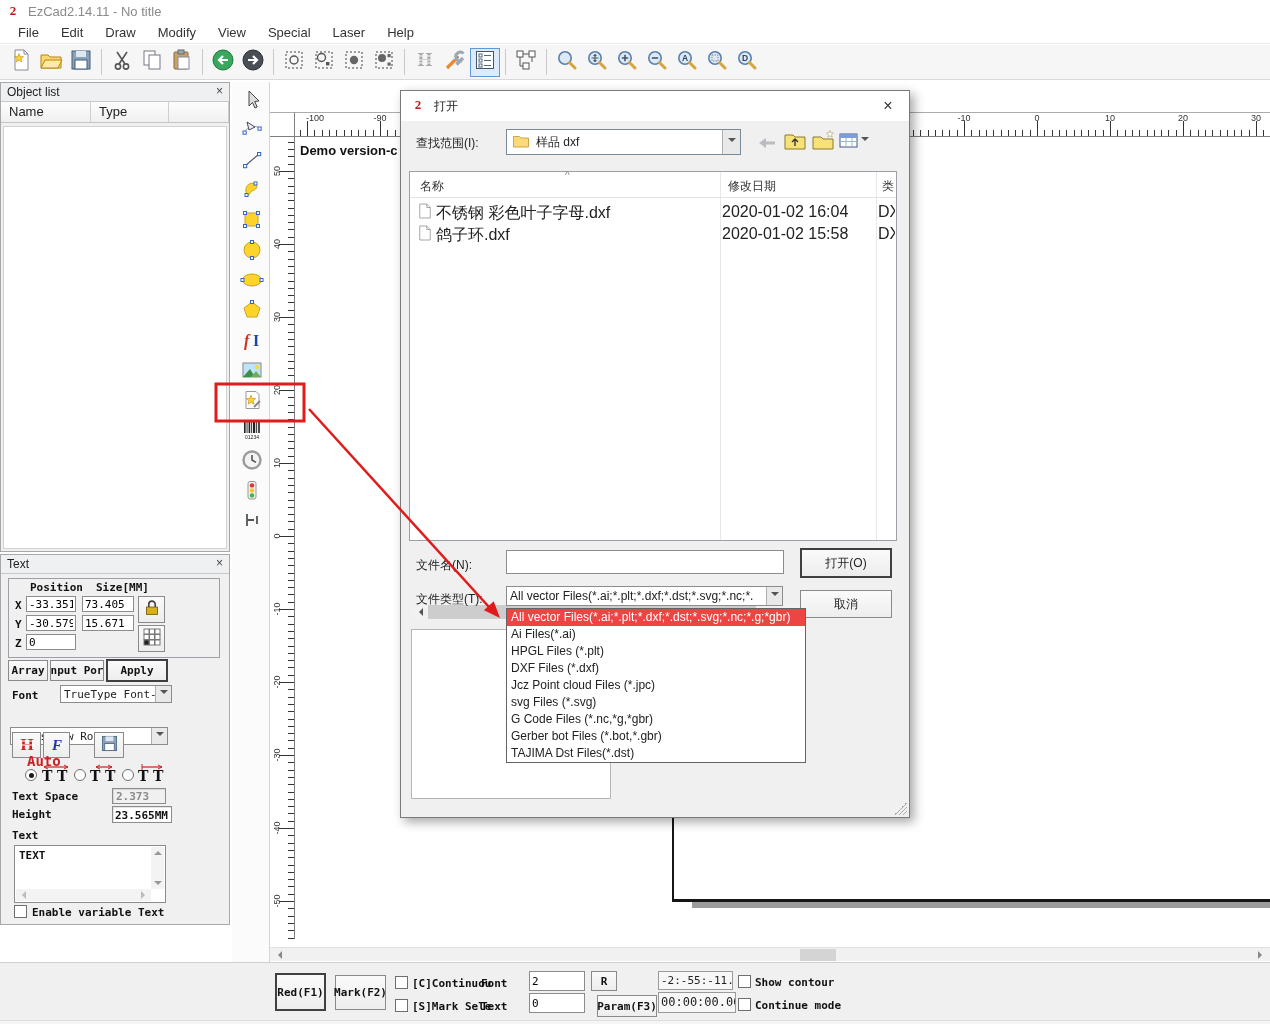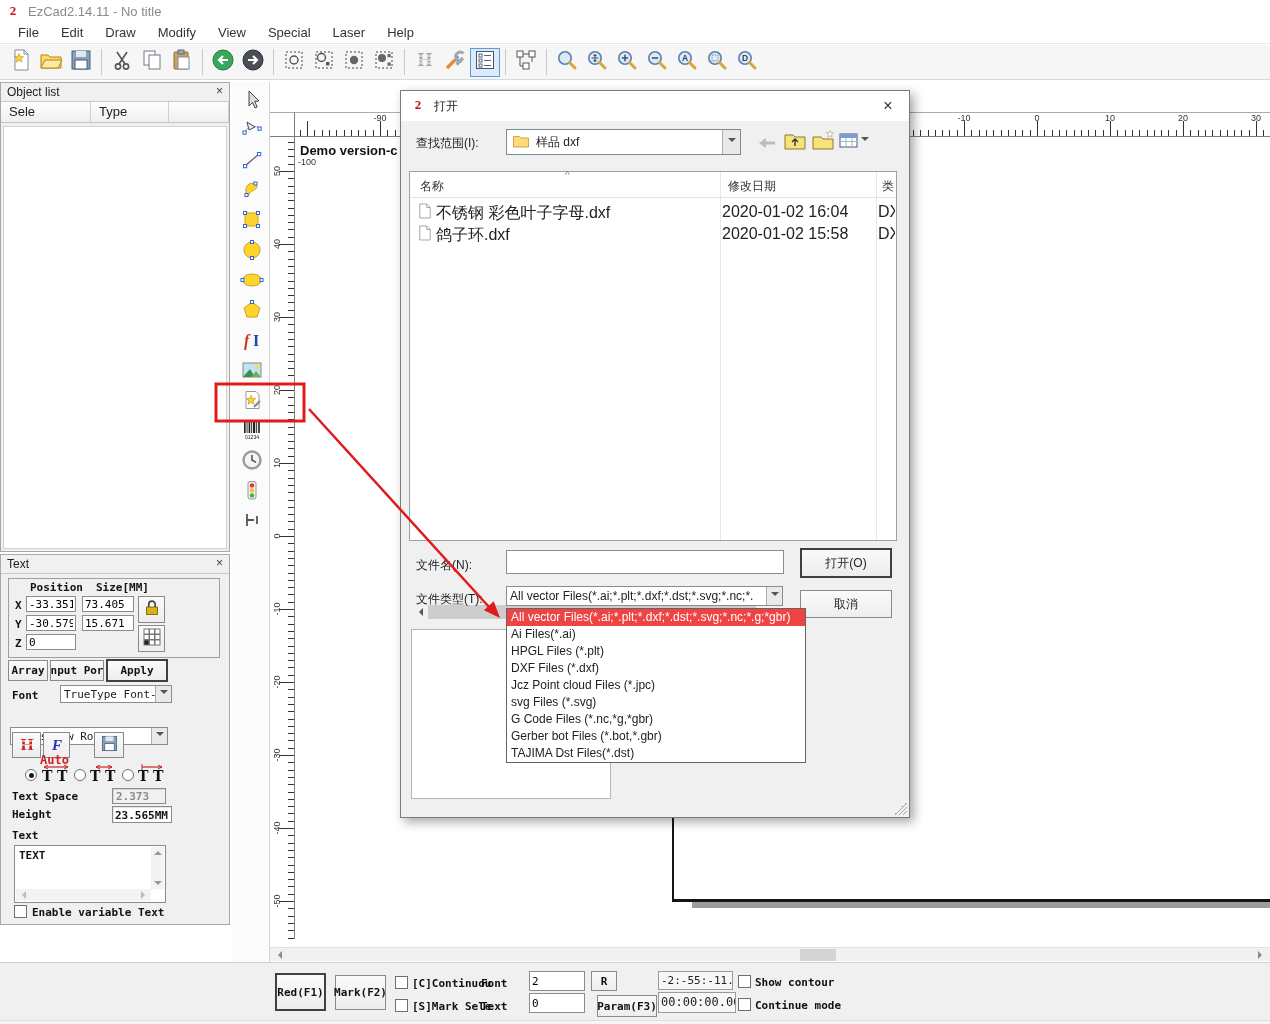--- a/index.html
+++ b/index.html
@@ -286,21 +286,21 @@
         </svg></span>
     </div>
   </div>
 
 <div class="panel" id="objlist" style="left:0;top:82px;width:230px;height:470px">
   <div class="panel-caption">
     <span>Object list</span>
     <span class="panel-close">×</span>
   </div>
   <div id="objlist-header">
-    <div class="hcell" style="width:90px">Sele</div>
+    <div class="hcell" style="width:90px">Name</div>
     <div class="hcell" style="width:78px">Type</div>
     <div class="hcell" style="flex:1"></div>
   </div>
   <div id="objlist-body"></div>
 </div>
 
 <div id="toolstrip">
     <div class="tool-btn" style="top: 6px;">
       <span><svg width="24" height="24" viewBox="0 0 24 24">
           <path d="M9 3 L9 18 L12.5 14.5 L15 20 L17.2 19 L14.7 13.5 L19 13 Z" fill="#ddd" stroke="#444"></path>
@@ -410,21 +410,21 @@
       <span><svg width="24" height="24" viewBox="0 0 24 24">
           <path d="M7 6 v12 M7 12 h7 M17 8 v8" stroke="#555" stroke-width="1.8" fill="none"></path>
         </svg></span>
     </div>
   </div>
 
 <div id="canvas"></div>
 <div id="hruler">
     <div class="htick" style="left: 4.7px;"></div>
     <div class="htick major" style="left: 12px;"></div>
-    <div class="hlabel" style="left: 1px; margin-top: 44px;">-100</div>
+    <div class="hlabel" style="left: 9px;">-100</div>
     <div class="htick" style="left: 19.3px;"></div>
     <div class="htick" style="left: 26.6px;"></div>
     <div class="htick" style="left: 33.9px;"></div>
     <div class="htick" style="left: 41.2px;"></div>
     <div class="htick" style="left: 48.5px;"></div>
     <div class="htick" style="left: 55.8px;"></div>
     <div class="htick" style="left: 63.1px;"></div>
     <div class="htick" style="left: 70.4px;"></div>
     <div class="htick" style="left: 77.7px;"></div>
     <div class="htick major" style="left: 85px;"></div>
@@ -767,21 +767,21 @@
         <text x="10" y="16" text-anchor="middle" font-size="15" font-weight="bold" font-style="italic" font-family="serif" fill="#2233bb">F</text>
       </svg></span>
 </div>
 <div class="abs btn" style="left:94px;top:732px;width:30px;height:26px">
   <span><svg width="19" height="19" viewBox="0 0 24 24">
         <rect x="3" y="3" width="18" height="18" fill="#8aa0b8" stroke="#44607c"></rect>
         <rect x="7" y="3" width="10" height="6" fill="#dfe7ef"></rect>
         <rect x="6" y="12" width="12" height="9" fill="#fff" stroke="#44607c"></rect>
       </svg></span>
 </div>
-<span class="abs lbl" style="left:40px;top:753px;color:#cc2222;font-size:12px">Auto</span>
+<span class="abs lbl" style="left:27px;top:753px;color:#cc2222;font-size:14px">Auto</span>
 <div class="abs radio on" style="left:25px;top:769px"></div>
 <span class="abs" style="left:38px;top:762px"><svg width="36" height="22">
       <line x1="6" y1="5" x2="30" y2="5" stroke="#cc2222" stroke-width="1.2"></line>
       <path d="M10 3 L6 5 L10 7" fill="none" stroke="#cc2222"></path>
       <path d="M26 3 L30 5 L26 7" fill="none" stroke="#cc2222"></path>
       <text x="4" y="19" font-family="DejaVu Serif,serif" font-weight="bold" font-size="14" fill="#111">T</text>
       <text x="19" y="19" font-family="DejaVu Serif,serif" font-weight="bold" font-size="14" fill="#111">T</text>
     </svg></span>
 <div class="abs radio" style="left:74px;top:769px"></div>
 <span class="abs" style="left:86px;top:762px"><svg width="36" height="22">

